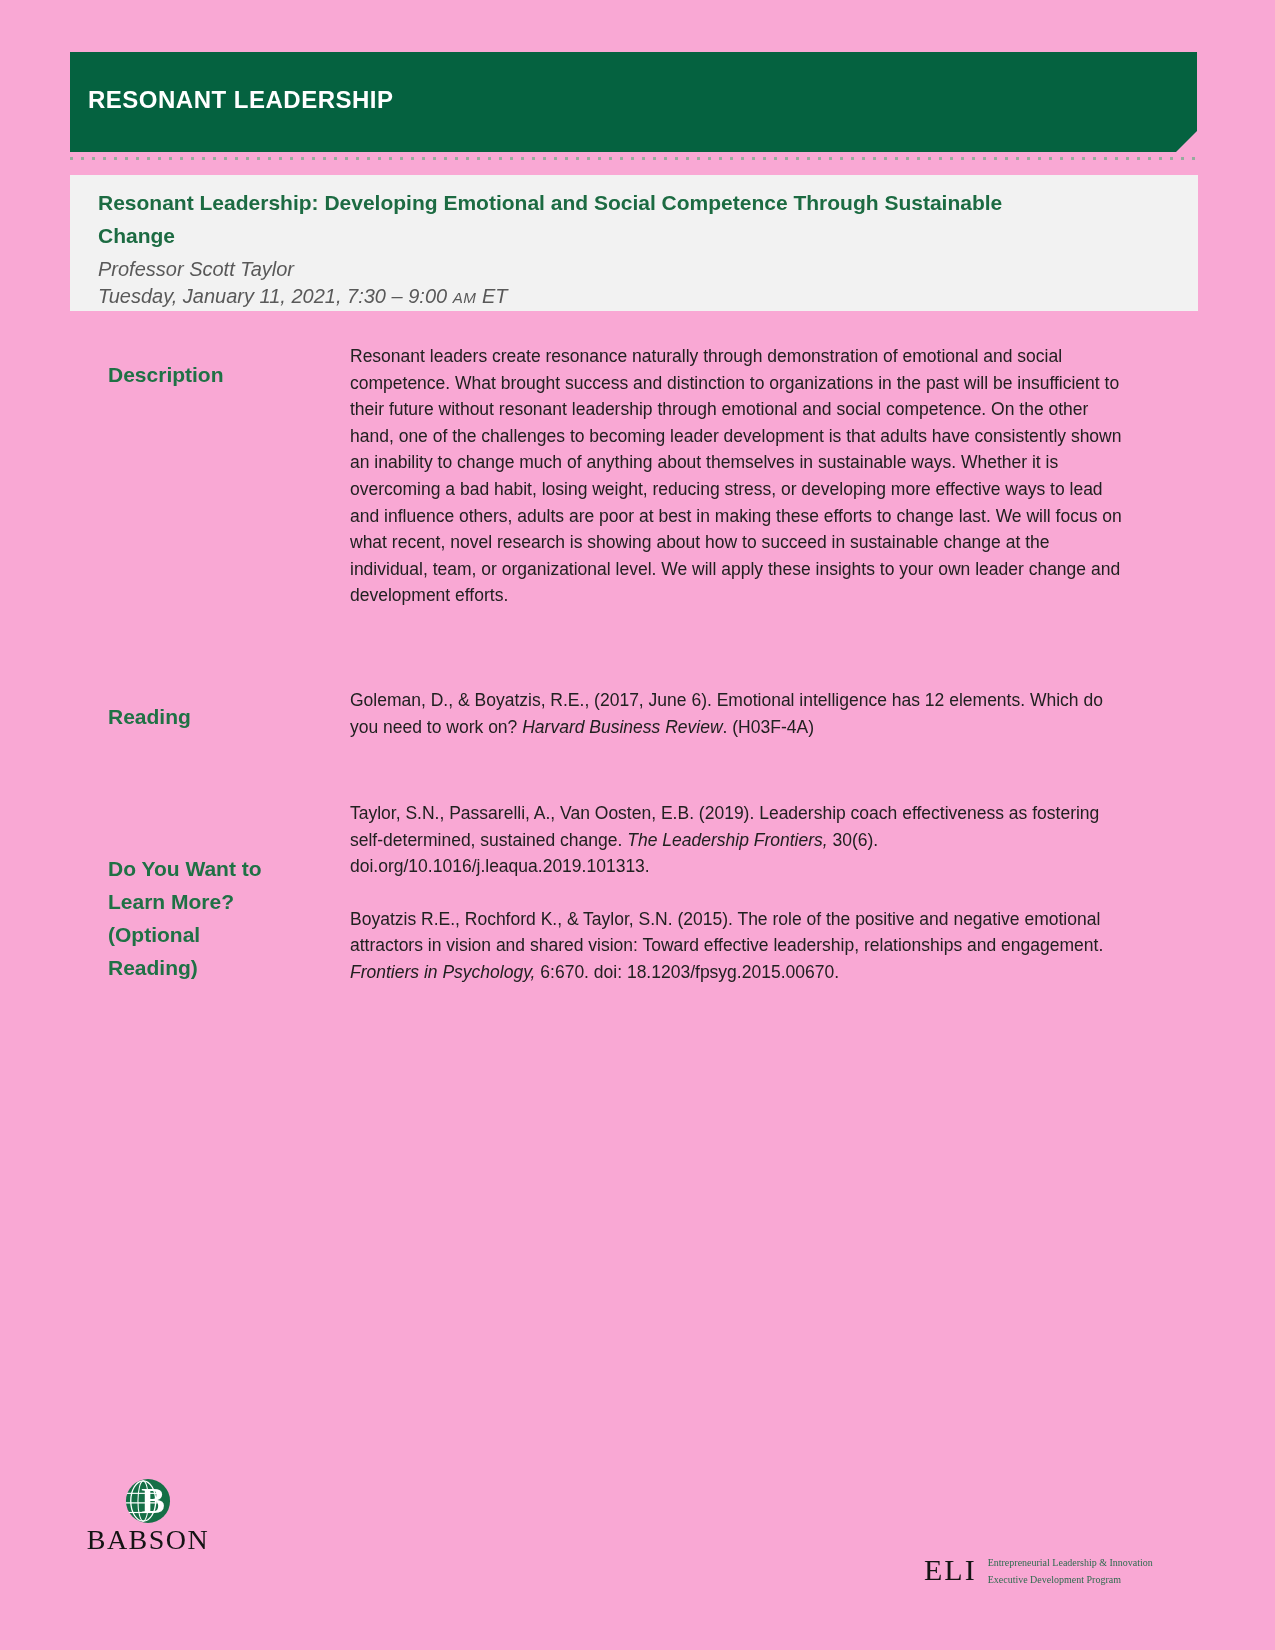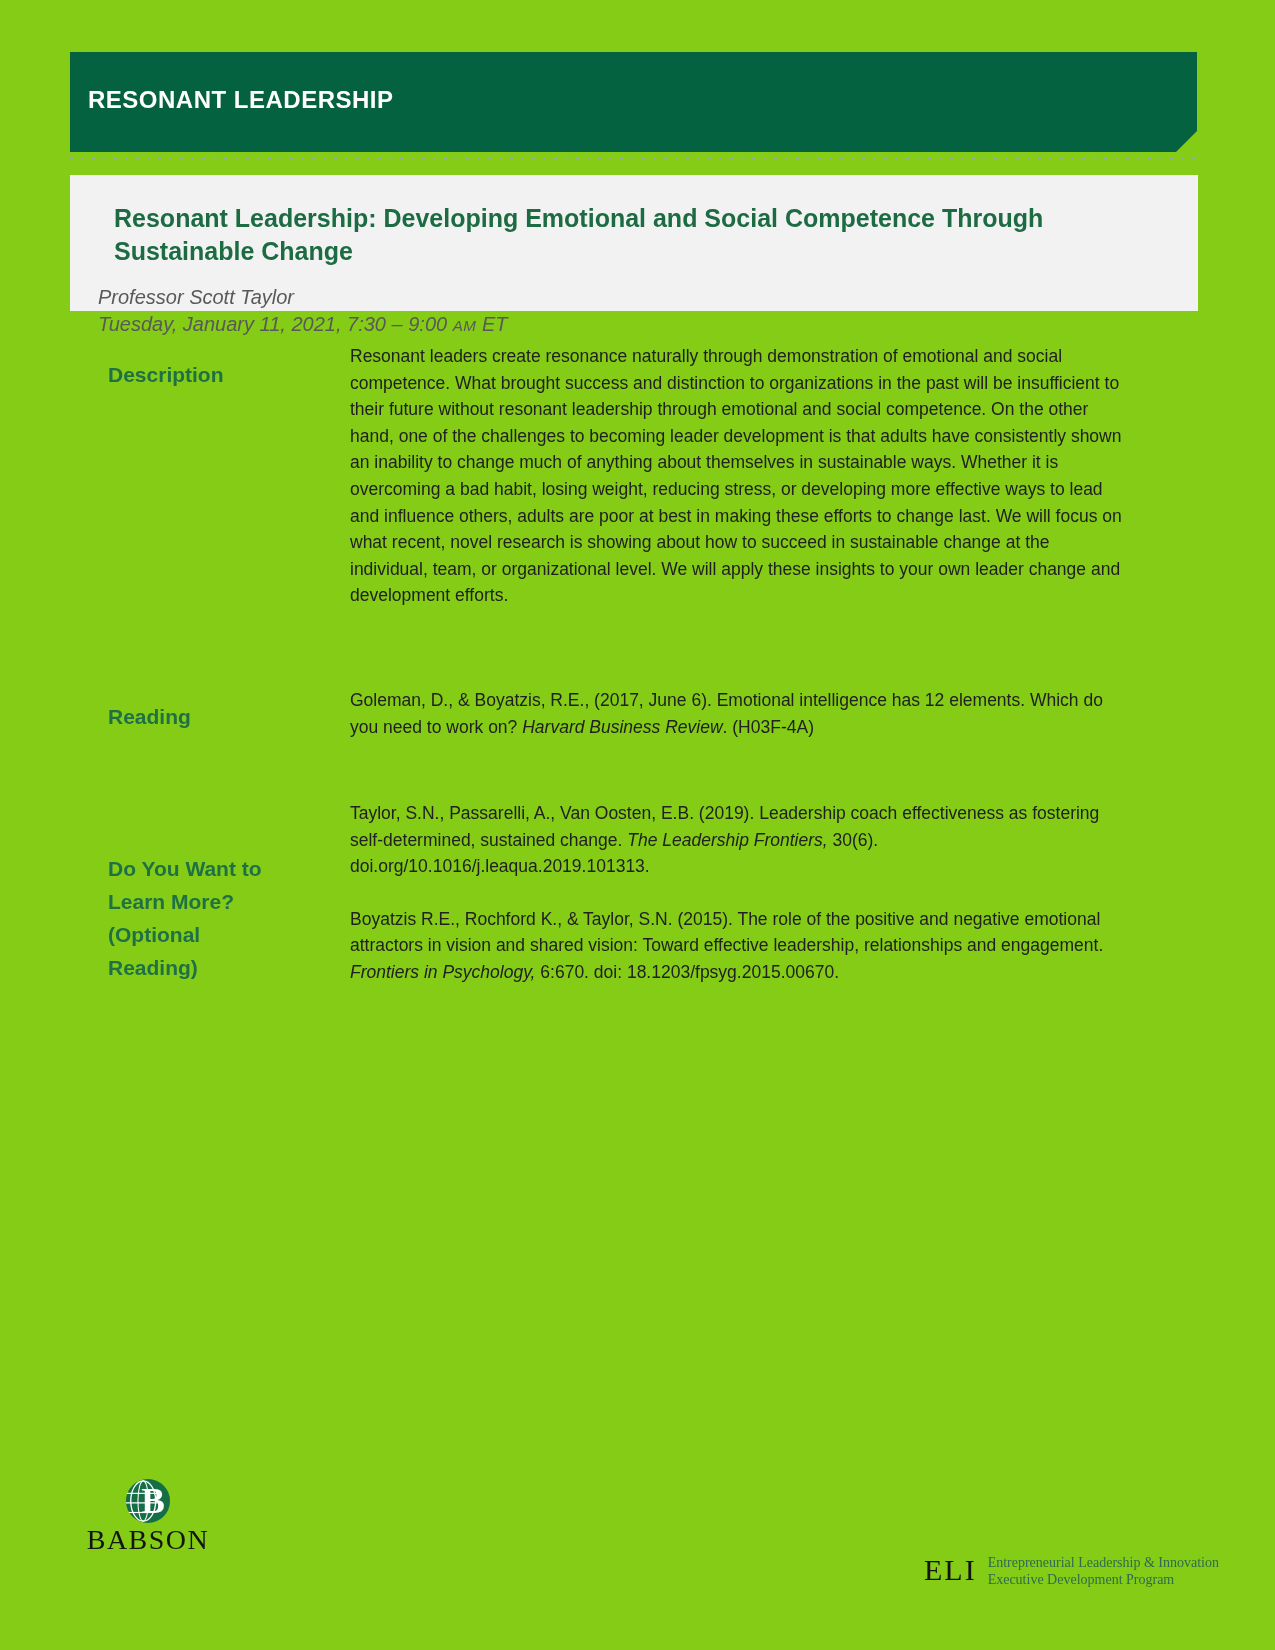--- a/index.html
+++ b/index.html
@@ -1,19 +1,19 @@
 <!DOCTYPE html>
 <html><head>
 <meta charset="utf-8">
 <style>
   html,body{margin:0;padding:0;background:#ffffff;}
   .page{
     position:relative;
     width:1275px;height:1650px;
-    background:#84cc16;
+    background:#f9a8d4;
     font-family:"Liberation Sans",sans-serif;
     overflow:hidden;
   }
   
   .banner{
     position:absolute;left:70px;top:52px;
     width:1127px;height:100px;
     background:#056240;
     display:flex;align-items:center;
     clip-path:polygon(0 0,100% 0,100% calc(100% - 21px),calc(100% - 21px) 100%,0 100%);
@@ -29,22 +29,22 @@
   }
   
   .title-box{
     position:absolute;left:70px;top:175px;
     width:1128px;height:136px;
     background:#f2f2f2;
     box-sizing:border-box;
     padding:11px 0 0 28px;
   }
   .title-box h2{
-    margin:16px;max-width:940px;
-    color:#1c6b42;font-size:25px;font-weight:bold;line-height:33px;
+    margin:0;max-width:940px;
+    color:#1c6b42;font-size:21px;font-weight:bold;line-height:33px;
   }
   .title-box .meta{
     margin:4px 0 0 0;
     color:#595959;font-style:italic;font-size:20px;line-height:27px;
   }
   .title-box .meta.datetime{margin-top:0;}
   .smallcaps{font-size:0.76em;letter-spacing:.5px;}
   
   .section-label{
     position:absolute;left:108px;width:230px;
@@ -71,21 +71,21 @@
     position:absolute;left:924px;top:1551px;
     display:flex;align-items:flex-start;gap:11px;
   }
   .eli-acronym{
     font-family:"Liberation Serif",serif;
     font-size:30px;line-height:38px;color:#141414;letter-spacing:2px;
   }
   .eli-text{
     padding-top:3px;
     font-family:"Liberation Serif",serif;
-    font-size:14px;line-height:17px;color:#2e6b4f;
+    font-size:10px;line-height:17px;color:#2e6b4f;
   }
 </style>
 </head>
 <body>
 
 <div class="page">
 
   <header class="banner">
     <h1>RESONANT LEADERSHIP</h1>
   </header>

